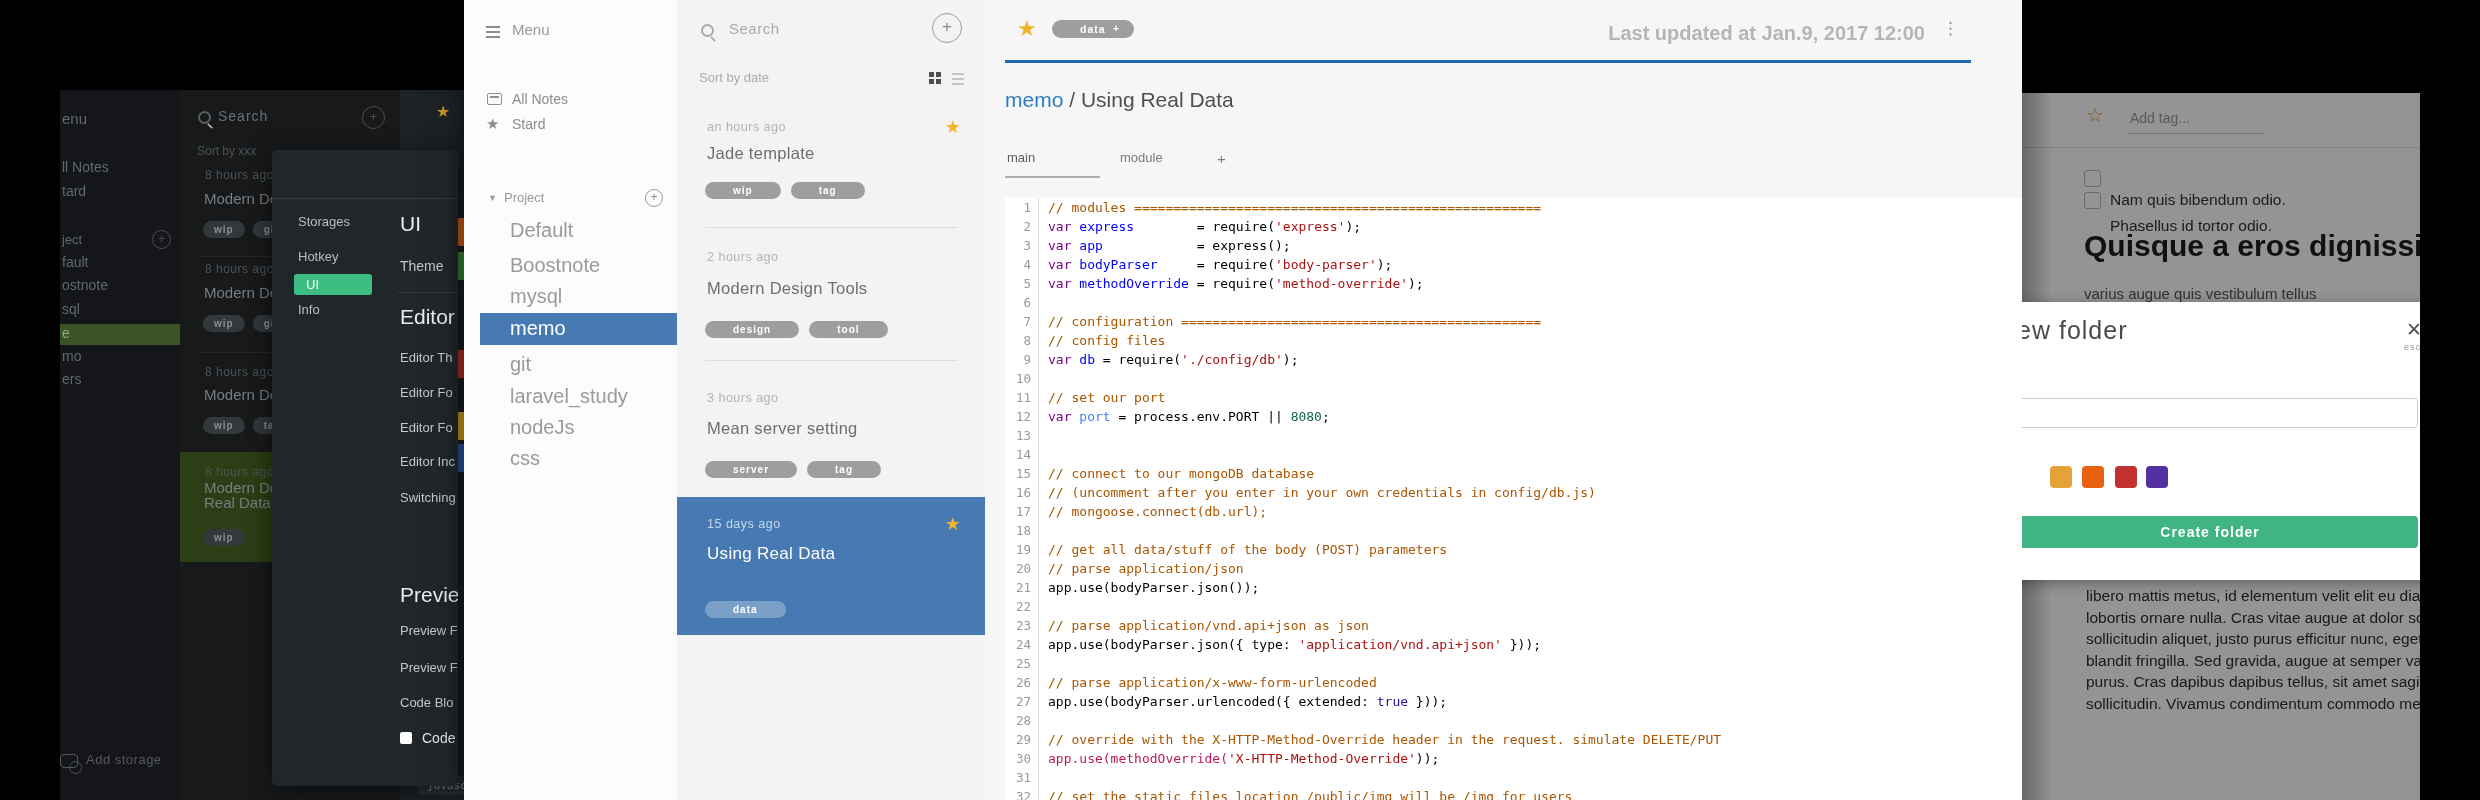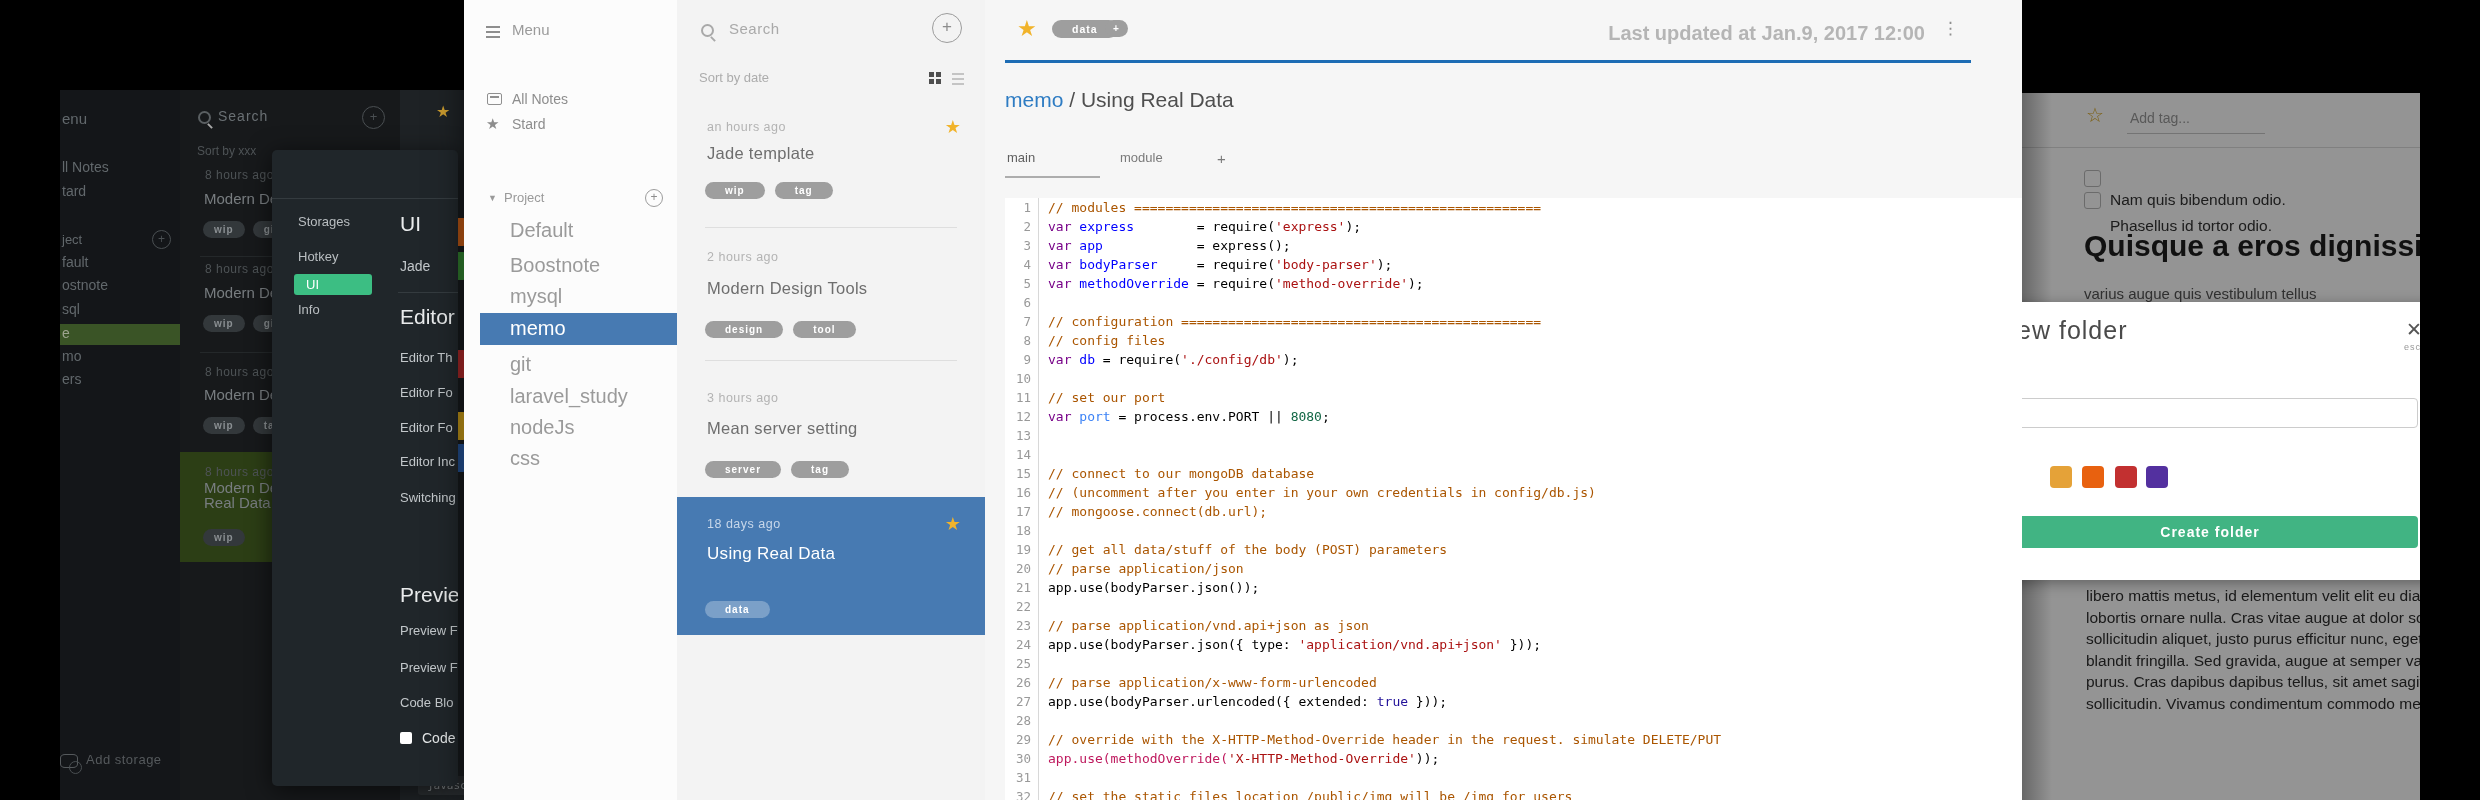--- a/index.html
+++ b/index.html
@@ -49,21 +49,21 @@
   .plus-circle{border:1.5px solid #9C9C9C;border-radius:50%;color:#8C8C8C;text-align:center;}
   #mw-notelist{left:213px;top:0;width:308px;height:800px;background:#F3F3F3;border-right:1px solid #E6E6E6;}
   .mag{width:9px;height:9px;border:2px solid #A9A9A9;border-radius:50%;}
   .mag:after{content:"";position:absolute;left:9px;top:10px;width:2px;height:6px;background:#A9A9A9;
              transform:rotate(-45deg);}
   .note-card{left:0;width:308px;}
   .nc-time{left:30px;color:#B3B3B3;font-size:12.5px;letter-spacing:.5px;}
   .nc-title{left:30px;color:#6E6E6E;font-size:16.5px;letter-spacing:.3px;white-space:nowrap;}
   .nc-chips{left:28px;}
   .pill{display:inline-block;background:#9E9E9E;color:#fff;font-size:10px;font-weight:bold;
-        letter-spacing:1px;padding:3px 20px;border-radius:9px;margin-right:10px;}
+        letter-spacing:1px;padding:3px 28px;border-radius:9px;margin-right:10px;}
   .nc-div{left:28px;width:252px;height:1px;background:#DEDEDE;}
   .star{color:#F1B32A;}
   .note-card.sel{background:#477AB2;}
   .note-card.sel .nc-time{color:#C7D7EA;}
   .note-card.sel .nc-title{color:#fff;font-size:17px;}
   .note-card.sel .pill{background:#7BA0C8;}
   #mw-editor{left:521px;top:0;width:1037px;height:800px;background:#F6F6F6;}
   #ed-blue-line{left:20px;top:60px;width:966px;height:3px;background:#1D6CB4;}
   #ed-title{left:20px;top:88px;font-size:21px;white-space:nowrap;}
   #ed-title .crumb{color:#2E7CC3;}
@@ -166,21 +166,21 @@
   <div class="abs" id="settings">
     <div class="abs st-div" style="left:0;top:48px;width:186px;"></div>
     <div class="abs st-menu-item" style="top:64px;">Storages</div>
     <div class="abs st-menu-item" style="top:99px;">Hotkey</div>
     <div class="abs" id="st-sel-pill" style="top: 124px; background: rgb(60, 190, 131);">
       <span class="abs">UI</span>
     </div>
     <div class="abs st-menu-item" style="top:152px;">Info</div>
 
     <div class="abs st-h" style="top:62px;">UI</div>
-    <div class="abs st-row" style="top:108px;font-size:14px;">Jade</div>
+    <div class="abs st-row" style="top:108px;font-size:14px;">Theme</div>
     <div class="abs st-div" style="left:126px;top:142px;width:60px;"></div>
     <div class="abs st-h" style="top:155px;">Editor</div>
     <div id="st-editor-rows">
         <div class="abs st-row" style="top:200px;">Editor Th</div>
         <div class="abs st-row" style="top:235px;">Editor Fo</div>
         <div class="abs st-row" style="top:270px;">Editor Fo</div>
         <div class="abs st-row" style="top:304px;">Editor Inc</div>
         <div class="abs st-row" style="top:340px;">Switching</div>
       </div>
     <div class="abs st-h" style="top:433px;">Previe</div>
@@ -252,21 +252,21 @@
             <div class="abs nc-title" style="top:51px;">Modern Design Tools</div>
             <div class="abs nc-chips" style="top:91px;white-space:nowrap;"><span class="pill">design</span><span class="pill">tool</span></div>
             <div class="abs nc-div" style="top:132px;"></div>
           </div>
           <div class="abs note-card" style="top:361px;height:136px;">
             <div class="abs nc-time" style="top:30px;">3 hours ago</div>
             <div class="abs nc-title" style="top:58px;">Mean server setting</div>
             <div class="abs nc-chips" style="top:98px;white-space:nowrap;"><span class="pill">server</span><span class="pill">tag</span></div>
           </div>
           <div class="abs note-card sel" style="top:497px;height:138px;">
-            <div class="abs nc-time" style="top:20px;">18 days ago</div>
+            <div class="abs nc-time" style="top:20px;">15 days ago</div>
             <div class="abs star" style="right:24px;top:16px;font-size:18px;">★</div>
             <div class="abs nc-title" style="top:47px;">Using Real Data</div>
             <div class="abs nc-chips" style="top:102px;white-space:nowrap;"><span class="pill">data</span></div>
           </div>
         </div>
     </div>
 
     <div class="abs" id="mw-editor">
       <span class="abs star" style="left:32px;top:16px;font-size:22px;">★</span>
       <span class="abs pill" style="left:67px;top:20px;font-size:10.5px;">data</span>

